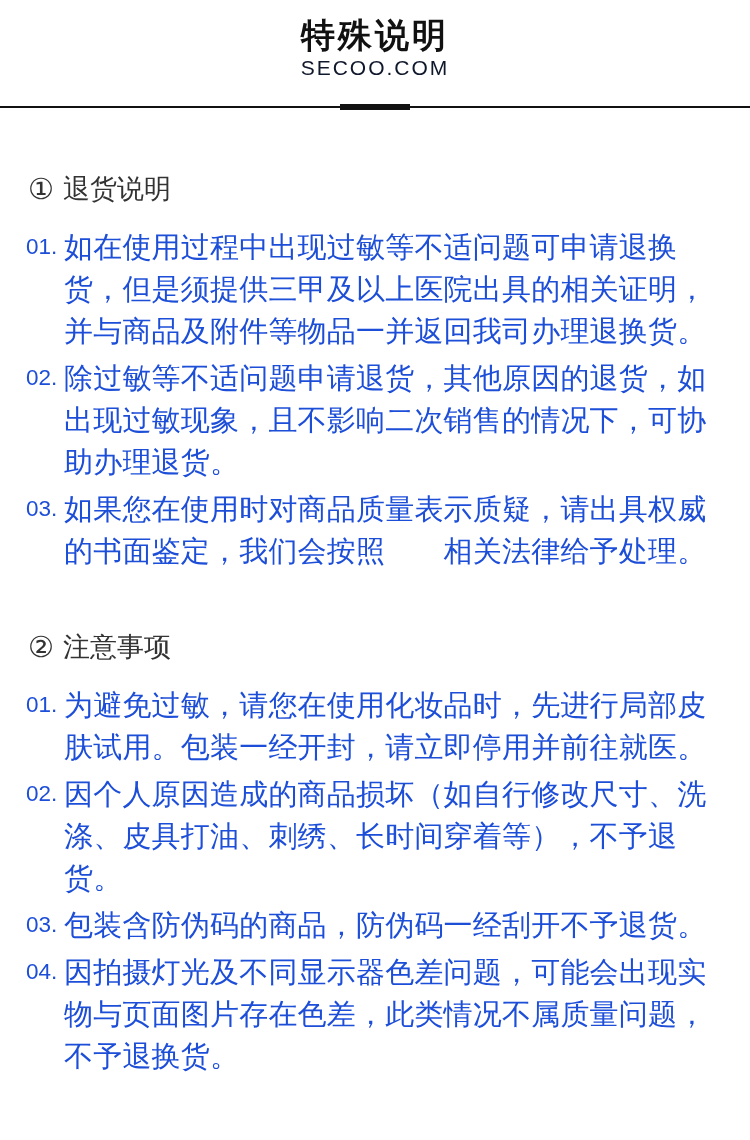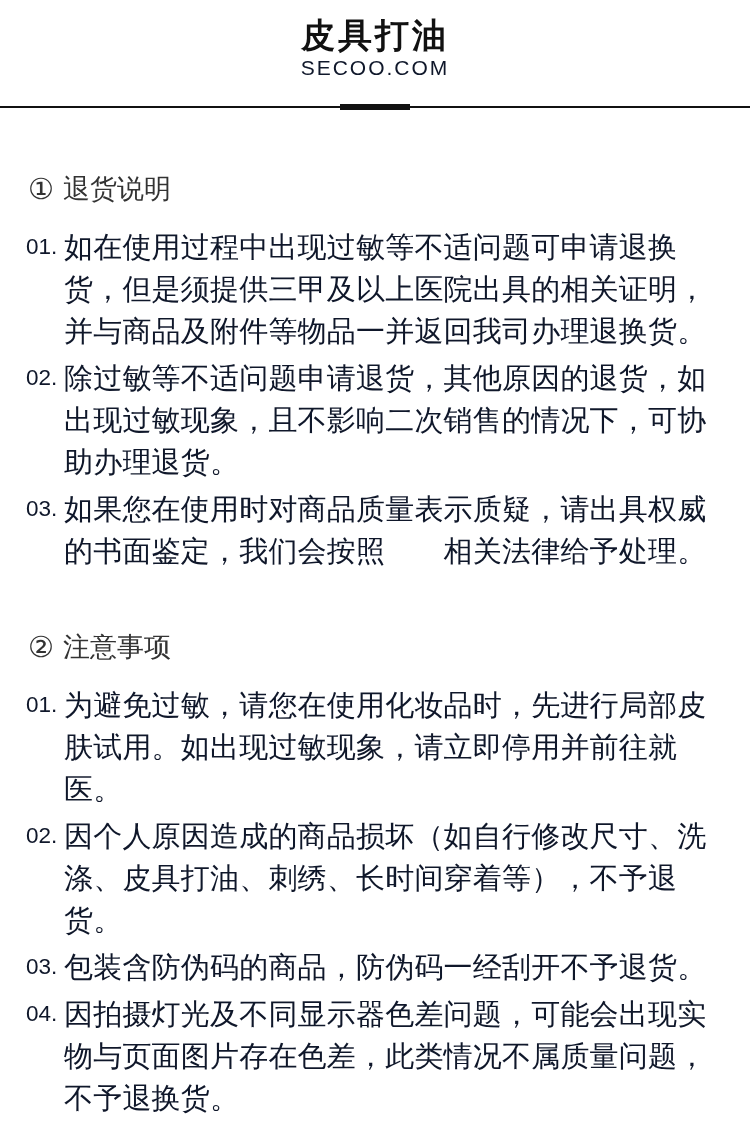--- a/index.html
+++ b/index.html
@@ -49,40 +49,40 @@
   .section.second .section-heading{margin-top:58px;}
   .section-marker{
     font-size:29px;
     margin-right:9px;
     color:#333333;
   }
   .list{margin:20px 26px 0 26px;}
   .item{
     display:flex;
     margin-bottom:5px;
-    color:#0f172a;
+    color:#1d4ed8;
     justify-content:space-between;
   }
   .item-num{
     flex:none;width:38px;
     font-size:22.5px;line-height:42px;
   }
   .item-text{
     flex:1;margin:0;
     font-size:29px;line-height:42px;
     letter-spacing:0.2px;
   }
 </style>
 </head>
 <body>
 
 <div class="page">
 
   <div class="header">
-    <h1 class="page-title">皮具打油</h1>
+    <h1 class="page-title">特殊说明</h1>
     <div class="brand">SECOO.COM</div>
   </div>
 
   <div class="divider">
     <span class="divider-bar"></span>
   </div>
 
   <div class="section first">
     <h2 class="section-heading">
       <span class="section-marker">①</span>
@@ -105,21 +105,21 @@
   </div>
 
   <div class="section second">
     <h2 class="section-heading">
       <span class="section-marker">②</span>
       <span class="section-title">注意事项</span>
     </h2>
     <div class="list">
       <div class="item">
         <span class="item-num">01.</span>
-        <p class="item-text">为避免过敏，请您在使用化妆品时，先进行局部皮肤试用。如出现过敏现象，请立即停用并前往就医。</p>
+        <p class="item-text">为避免过敏，请您在使用化妆品时，先进行局部皮肤试用。包装一经开封，请立即停用并前往就医。</p>
       </div>
       <div class="item">
         <span class="item-num">02.</span>
         <p class="item-text">因个人原因造成的商品损坏（如自行修改尺寸、洗涤、皮具打油、刺绣、长时间穿着等），不予退货。</p>
       </div>
       <div class="item">
         <span class="item-num">03.</span>
         <p class="item-text">包装含防伪码的商品，防伪码一经刮开不予退货。</p>
       </div>
       <div class="item">

